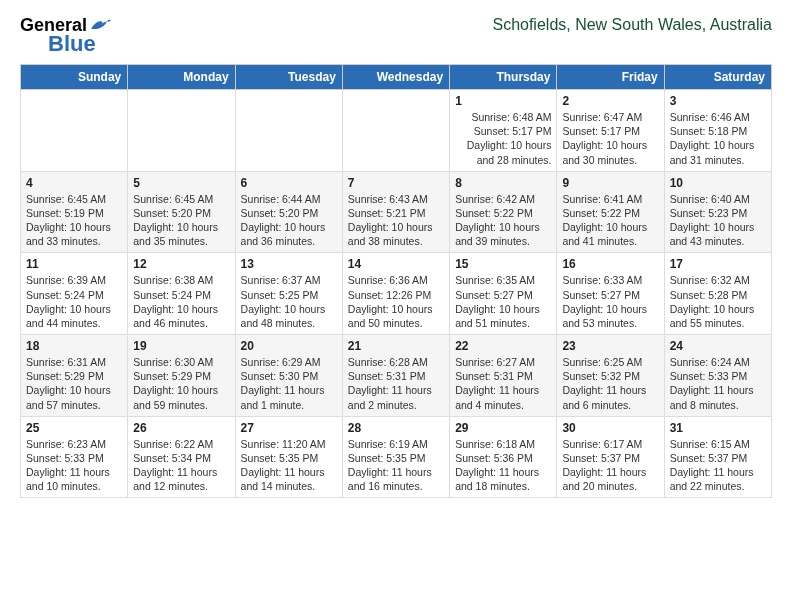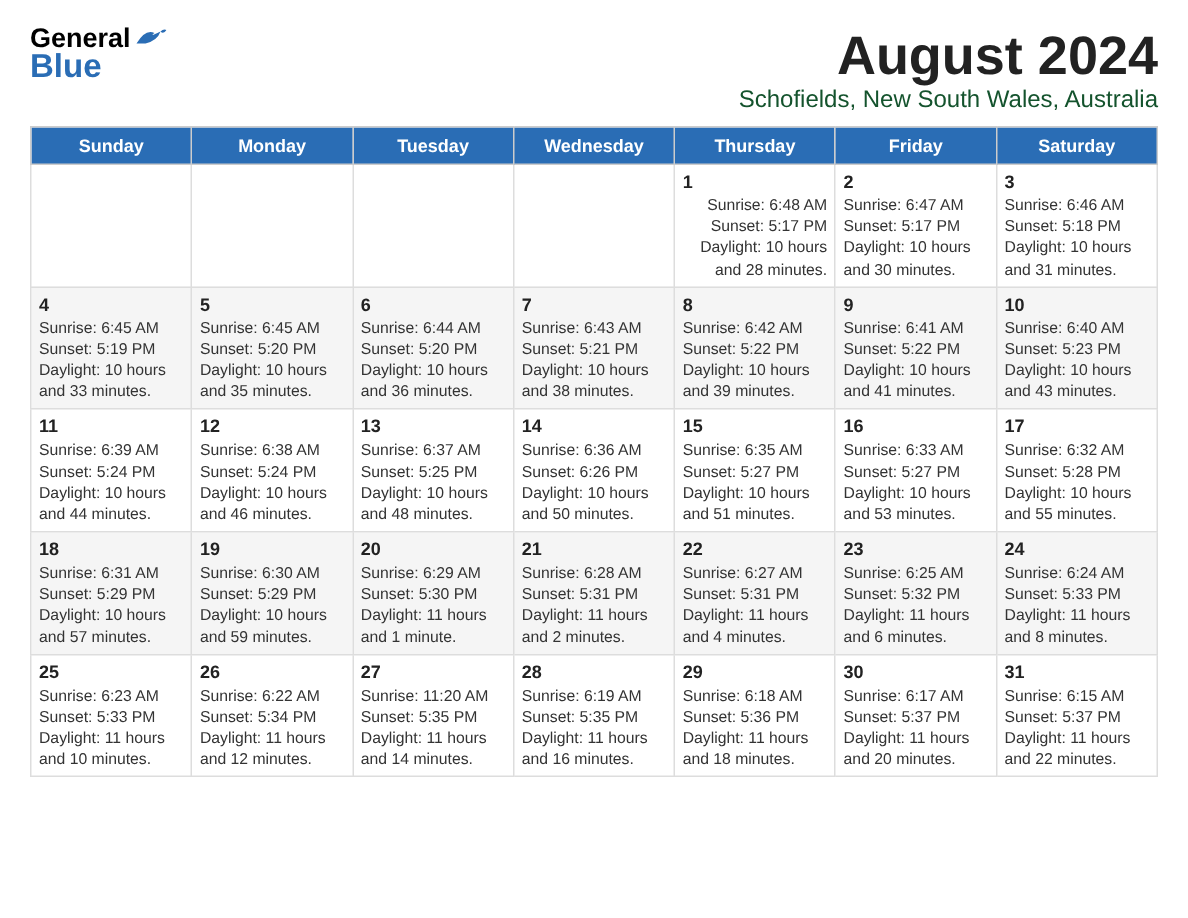--- a/index.html
+++ b/index.html
@@ -41,21 +41,21 @@
     }
     .calendar {
       width: 100%;
       border-collapse: collapse;
       font-size: 11px;
     }
     .calendar thead tr th {
       background-color: #2a6db5;
       color: #fff;
       padding: 5px 6px;
-      text-align: center;
+      text-align: right;
       font-size: 12px;
       font-weight: bold;
       border: 1px solid #ccc;
     }
     .calendar tbody tr td {
       border: 1px solid #ddd;
       padding: 4px 5px;
       vertical-align: top;
       width: 107px;
       background: #fff;
@@ -83,24 +83,23 @@
 
 <div class="header">
   <div class="logo">
     <div style="display:flex;align-items:center;">
       <span class="logo-general">General</span>
       <svg width="22" height="16" viewBox="0 0 22 16" style="margin-left:2px;margin-top:-2px;">
         <path d="M2,12 Q8,2 14,5 Q10,8 18,4 Q16,10 8,12 Z" fill="#2a6db5"></path>
         <path d="M18,4 Q20,2 22,3 Q20,6 18,4 Z" fill="#2a6db5"></path>
       </svg>
     </div>
-    <span class="logo-blue" style="font-size:22px;font-weight:bold;color:#2a6db5;margin-top:-4px;">Blue</span>
+    <span class="logo-blue" style="font-size:22px;font-weight:bold;color:#2a6db5;margin-top:-4px;margin-left:28px;">Blue</span>
   </div>
   <div class="title-section">
-    <h1>August 2024</h1>
     <h2>Schofields, New South Wales, Australia</h2>
   </div>
 </div>
 
 <table class="calendar">
   <thead>
     <tr>
     <th>Sunday</th>
         <th>Monday</th>
         <th>Tuesday</th>
@@ -207,21 +206,21 @@
         <td>
           <div class="day-number">13</div>
           <div class="day-info" style="white-space: pre-line;">Sunrise: 6:37 AM
 Sunset: 5:25 PM
 Daylight: 10 hours
 and 48 minutes.</div>
         </td>
         <td>
           <div class="day-number">14</div>
           <div class="day-info" style="white-space: pre-line;">Sunrise: 6:36 AM
-Sunset: 6:26 PM
+Sunset: 12:26 PM
 Daylight: 10 hours
 and 50 minutes.</div>
         </td>
         <td>
           <div class="day-number">15</div>
           <div class="day-info" style="white-space: pre-line;">Sunrise: 6:35 AM
 Sunset: 5:27 PM
 Daylight: 10 hours
 and 51 minutes.</div>
         </td>

